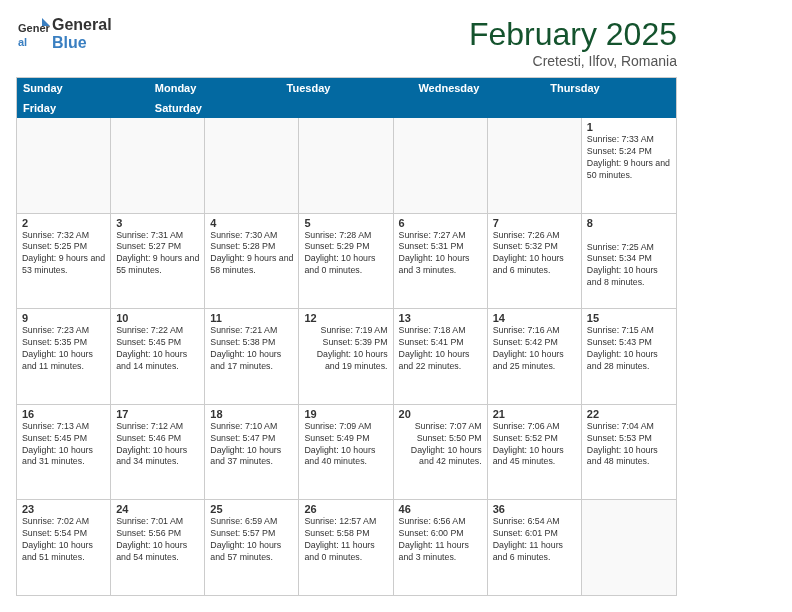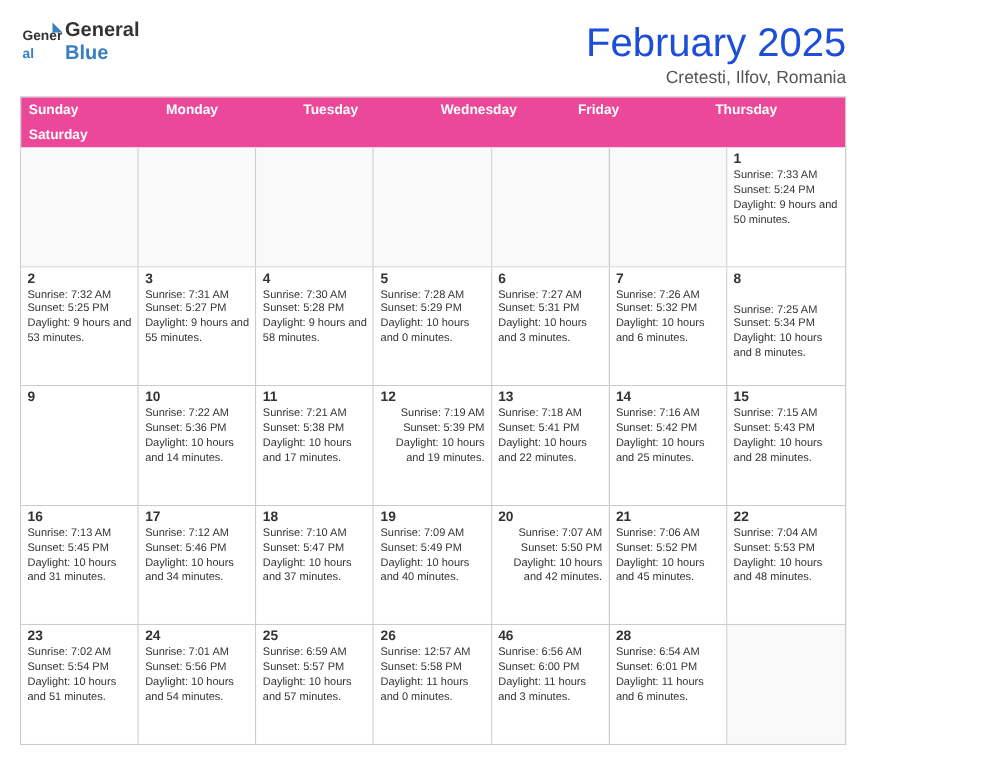--- a/index.html
+++ b/index.html
@@ -26,36 +26,36 @@
     .logo {
       display: flex;
       align-items: center;
     }
     .title-block {
       text-align: right;
     }
     .month-year {
       font-size: 32px;
       font-weight: normal;
-      color: #1d4ed8;
+      color: #14532d;
     }
     .location {
       font-size: 14px;
       color: #555;
     }
     .calendar {
       flex: 1;
       display: flex;
       flex-direction: column;
       border: 1px solid #ccc;
     }
     .cal-header {
       display: grid;
-      grid-template-columns: repeat(6, 1fr);
-      background: #ec4899;
+      grid-template-columns: repeat(5, 1fr);
+      background: #0369a1;
     }
     .cal-header-cell {
       color: #fff;
       font-size: 11px;
       font-weight: bold;
       padding: 4px 6px;
       text-align: left;
     }
     .cal-body {
       flex: 1;
@@ -116,22 +116,22 @@
       <div class="location">Cretesti, Ilfov, Romania</div>
     </div>
   </div>
 
   <div class="calendar">
     <div class="cal-header">
     <div class="cal-header-cell">Sunday</div>
         <div class="cal-header-cell">Monday</div>
         <div class="cal-header-cell">Tuesday</div>
         <div class="cal-header-cell">Wednesday</div>
+        <div class="cal-header-cell">Thursday</div>
         <div class="cal-header-cell">Friday</div>
-        <div class="cal-header-cell">Thursday</div>
         <div class="cal-header-cell">Saturday</div>
       </div>
     <div class="cal-body">
     <div class="cal-row">
           <div class="cal-cell empty"></div>
           <div class="cal-cell empty"></div>
           <div class="cal-cell empty"></div>
           <div class="cal-cell empty"></div>
           <div class="cal-cell empty"></div>
           <div class="cal-cell empty"></div>
@@ -182,25 +182,28 @@
           <div class="cal-cell">
             <span class="day-num">8</span>
             <div class="day-info" style="white-space: pre-line; margin-top: 13px;">Sunrise: 7:25 AM
 Sunset: 5:34 PM
 Daylight: 10 hours and 8 minutes.</div>
           </div>
         </div>
         <div class="cal-row">
           <div class="cal-cell">
             <span class="day-num">9</span>
+            <div class="day-info" style="white-space: pre-line;">Sunrise: 7:23 AM
+Sunset: 5:35 PM
+Daylight: 10 hours and 11 minutes.</div>
           </div>
           <div class="cal-cell">
             <span class="day-num">10</span>
             <div class="day-info" style="white-space: pre-line;">Sunrise: 7:22 AM
-Sunset: 5:36 PM
+Sunset: 5:45 PM
 Daylight: 10 hours and 14 minutes.</div>
           </div>
           <div class="cal-cell">
             <span class="day-num">11</span>
             <div class="day-info" style="white-space: pre-line;">Sunrise: 7:21 AM
 Sunset: 5:38 PM
 Daylight: 10 hours and 17 minutes.</div>
           </div>
           <div class="cal-cell">
             <span class="day-num">12</span>
@@ -296,21 +299,21 @@
 Sunset: 5:58 PM
 Daylight: 11 hours and 0 minutes.</div>
           </div>
           <div class="cal-cell">
             <span class="day-num">46</span>
             <div class="day-info" style="white-space: pre-line;">Sunrise: 6:56 AM
 Sunset: 6:00 PM
 Daylight: 11 hours and 3 minutes.</div>
           </div>
           <div class="cal-cell">
-            <span class="day-num">28</span>
+            <span class="day-num">36</span>
             <div class="day-info" style="white-space: pre-line;">Sunrise: 6:54 AM
 Sunset: 6:01 PM
 Daylight: 11 hours and 6 minutes.</div>
           </div>
           <div class="cal-cell empty"></div>
         </div>
       </div>
   </div>
 </div>
 

